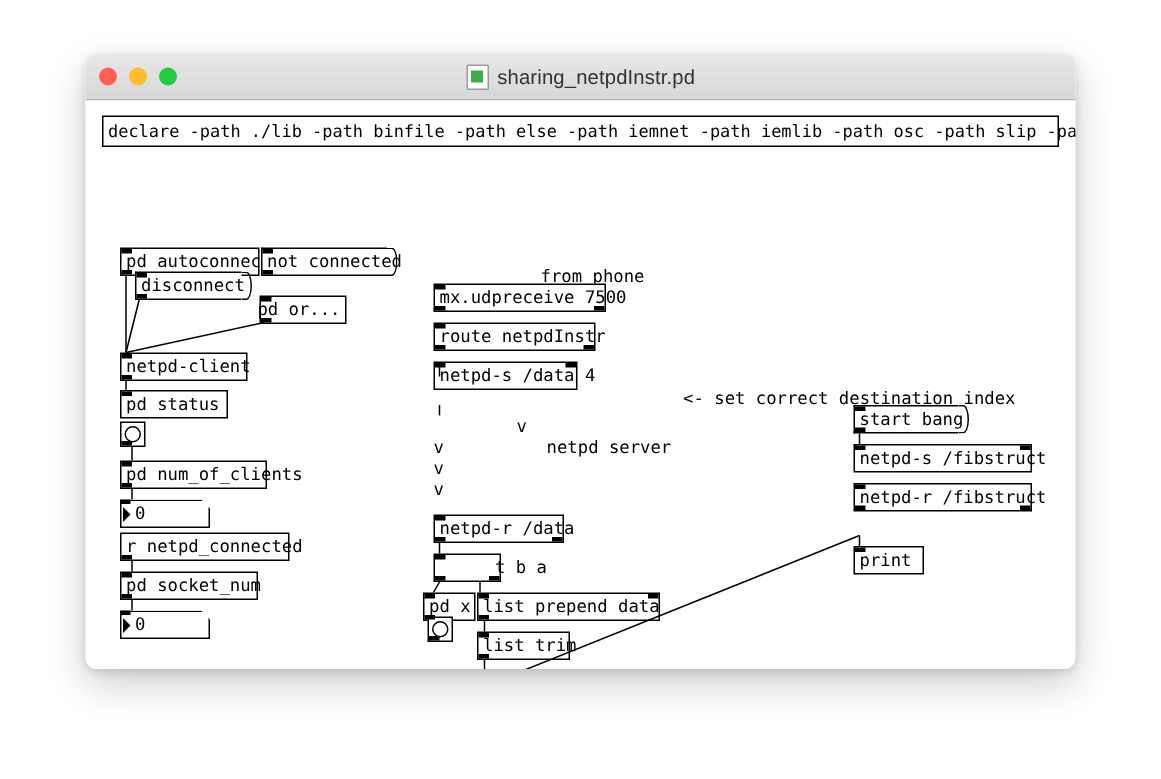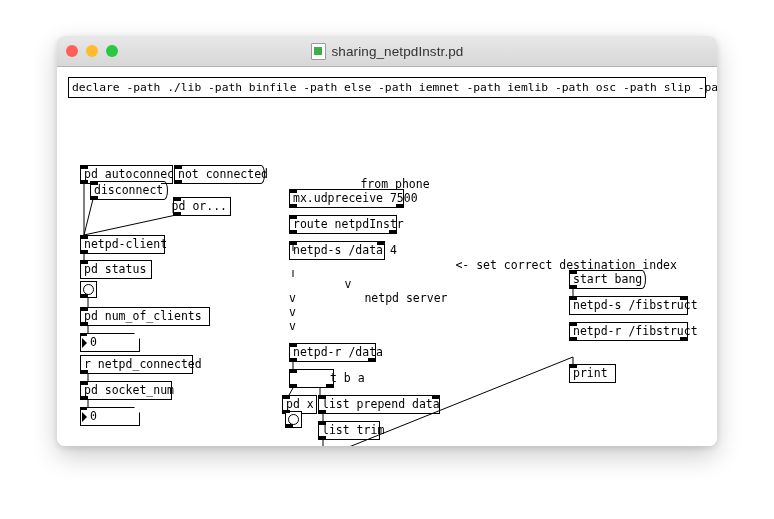--- a/index.html
+++ b/index.html
@@ -323,21 +323,21 @@
 
       <div class="obj" style="left:23px; top:193px; width:72px;">
         <span class="io in" style="left:0px;"></span>
         <span>pd status</span>
       </div>
 
       <div class="bng" style="left:23px; top:214px;">
         <span class="io out" style="left:0px; bottom:0px;"></span>
       </div>
 
-      <div class="obj" style="left:23px; top:240px; width:130px;">
+      <div class="obj" style="left:23px; top:240px; width:98px;">
         <span class="io in" style="left:0px;"></span>
         <span class="io out" style="left:0px;"></span>
         <span>pd num_of_clients</span>
       </div>
 
       <div class="num" style="left:23px; top:266px; width:60px;">
         <span class="numshape"></span>
         <span class="numarrow"></span>
         <span class="io in" style="left:0px; z-index:4;"></span>
         <span class="numval">0</span>

